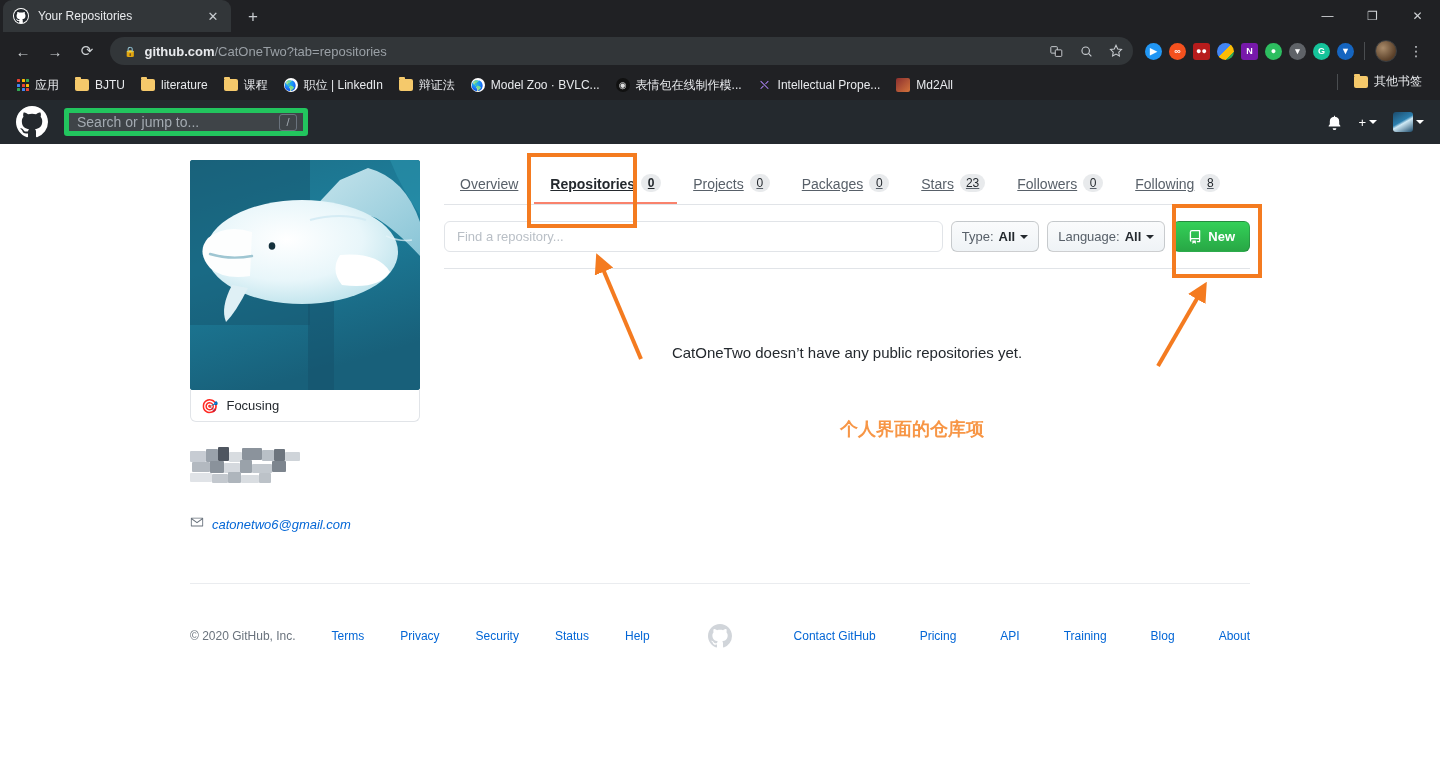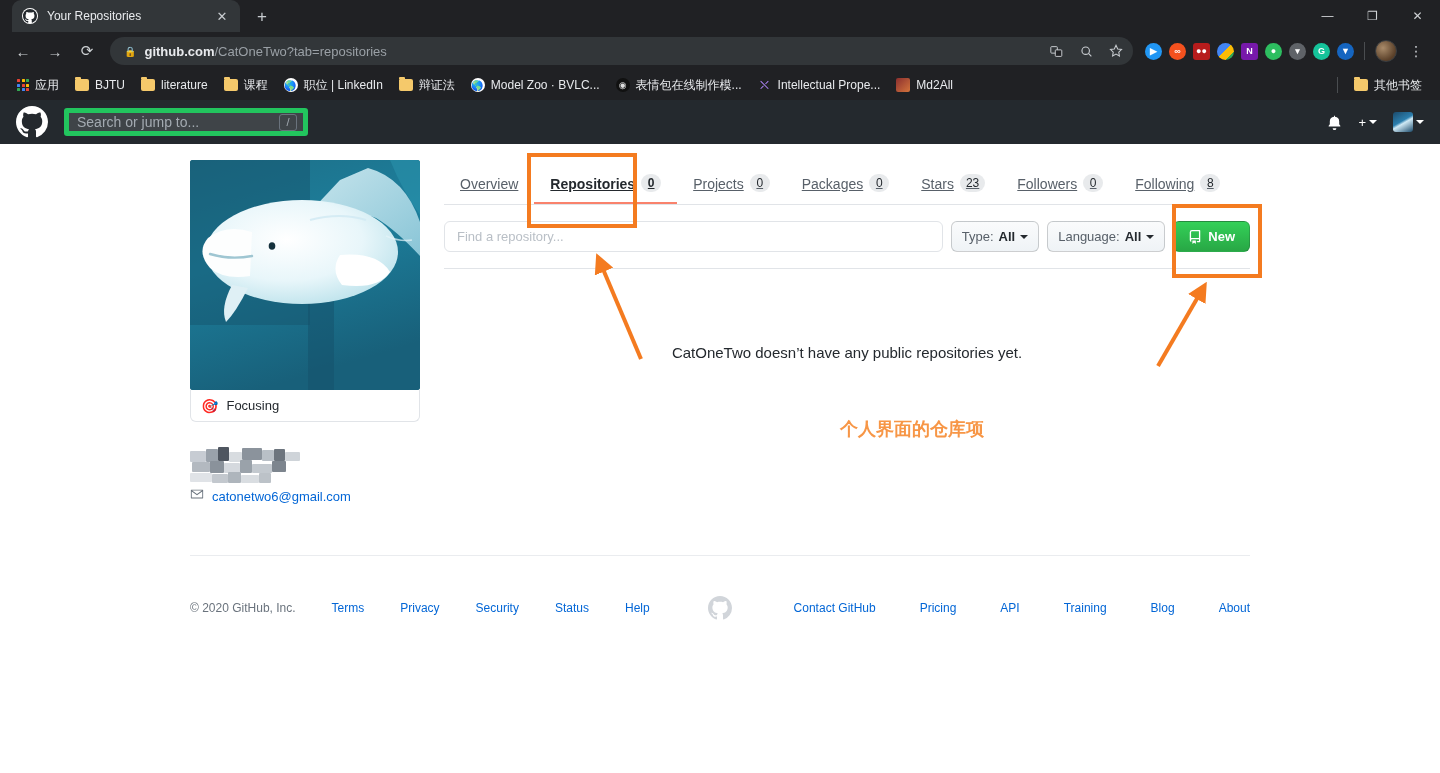--- a/index.html
+++ b/index.html
@@ -7,21 +7,21 @@
     width: 1440px; height: 773px;
     font-family: "Liberation Sans", sans-serif;
     background: #fff; overflow: hidden;
   }
 
   
   .browser { width: 1440px; background: #202124; }
 
   .tabstrip {
     height: 32px; display: flex; align-items: flex-end;
-    background: #202124; padding-left: 12px; position: relative;
+    background: #202124; padding-left: 3px; position: relative;
   }
   .tab {
     height: 32px; width: 228px; background: #323639;
     border-radius: 9px 9px 0 0; display: flex; align-items: center;
     padding: 0 10px; gap: 9px; position: relative;
   }
   .tab-favicon {
     width: 16px; height: 16px; border-radius: 50%;
     background: #fff; display: flex; align-items: center;
     justify-content: center; flex: 0 0 auto;
@@ -84,21 +84,21 @@
     width: 22px; height: 22px; border-radius: 50%; flex: 0 0 auto;
     background: radial-gradient(circle at 35% 35%, #a98b6a, #5a4029 70%);
     border: 1px solid #3b3e41;
   }
   .menu-dots {
     width: 24px; color: #cdd1d4; font-size: 14px; text-align: center;
     letter-spacing: 0; line-height: 1;
   }
 
   .bookmarks {
-    height: 30px; display: flex; align-items: center;
+    height: 30px; display: flex; 
     padding: 0 9px; background: #202124; gap: 0; position: relative;
   }
   .bm {
     display: flex; align-items: center; gap: 6px; padding: 3px 8px;
     color: #e8eaed; font-size: 12px; white-space: nowrap; border-radius: 4px;
   }
   .bm-folder {
     width: 14px; height: 12px; background: #f5c96b; border-radius: 1px 2px 2px 2px;
     position: relative; flex: 0 0 auto;
   }
@@ -184,21 +184,21 @@
   }
 
   .edit-profile-btn {
     margin-top: 30px; width: 230px; height: 30px;
     background: linear-gradient(180deg,#fafbfc,#eff3f6);
     border: 1px solid rgba(27,31,35,0.2); border-radius: 6px;
     font-size: 13px; font-weight: 600; color: #24292e;
     display: flex; align-items: center; justify-content: center;
   }
   .email-row {
-    display: flex; align-items: center; gap: 8px;
+    margin-top: 28px; display: flex; align-items: center; gap: 8px; font-style: italic;
   }
   .email-row svg { width: 14px; height: 14px; color: #6a737d; flex: 0 0 auto; }
   .email-link { color: #0366d6; font-size: 13px; text-decoration: none; }
 
   
   .main { flex: 1; min-width: 0; padding-top: 6px; }
   .tabnav {
     display: flex; align-items: flex-end; gap: 0;
     border-bottom: 1px solid #e1e4e8;
   }

